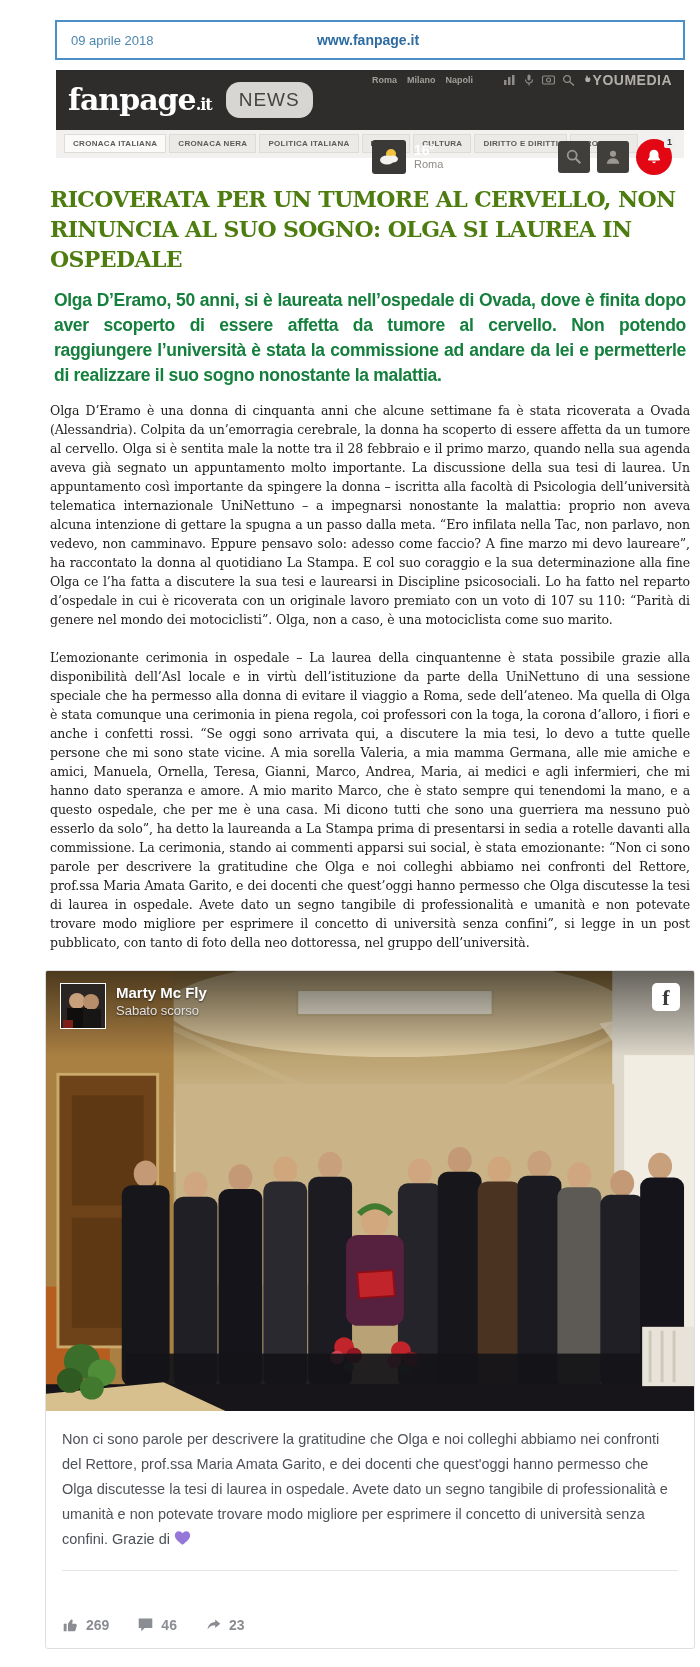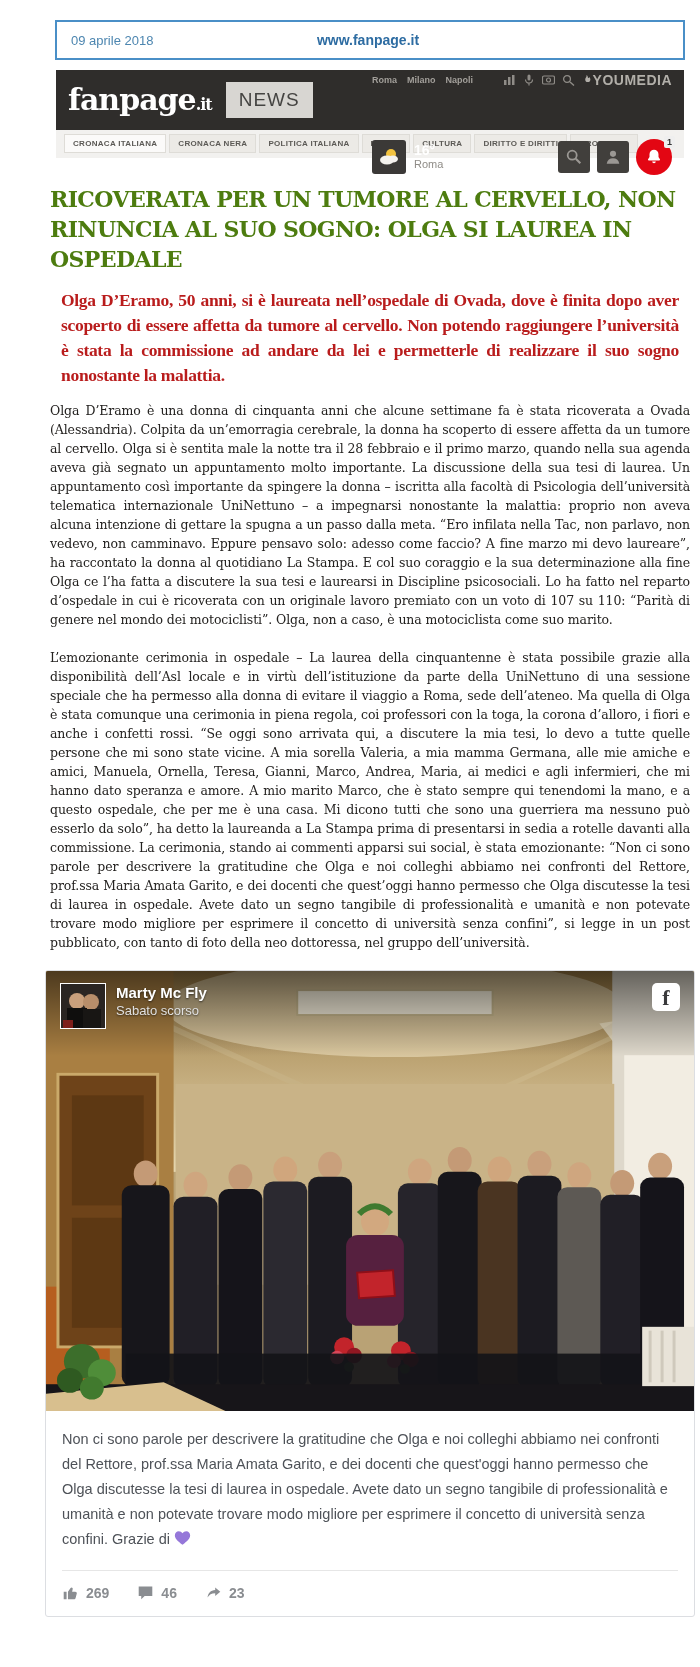--- a/index.html
+++ b/index.html
@@ -8,21 +8,21 @@
   
   .meta-bar{position:relative;margin:20px 35px 0;border:2px solid #4a8fc7;height:40px;display:flex;align-items:center;padding:0 14px;box-sizing:border-box;}
   .meta-date{color:#4d86b0;font-size:13px;}
   .meta-site{position:absolute;left:0;right:4px;text-align:center;color:#2d6ca2;font-weight:bold;font-size:14px;}
 
   
   .header-wrap{margin:10px 36px 0;}
   .header-top{background:#2f2d2b;height:60px;display:flex;align-items:center;padding:0 12px;position:relative;}
   .logo{font-family:"DejaVu Serif",serif;font-weight:bold;color:#fff;font-size:30px;letter-spacing:-1px;line-height:1;}
   .logo .suffix{font-size:16px;font-weight:bold;}
-  .news-badge{background:#d8d6d2;color:#454442;font-size:19px;letter-spacing:1px;padding:7px 13px;margin-left:14px;border-radius:0;}
+  .news-badge{background:#d8d6d2;color:#454442;font-size:19px;letter-spacing:1px;padding:7px 13px;margin-left:14px;border-radius:14px;}
   .right-cluster{margin-left:auto;display:flex;flex-direction:column;gap:5px;width:300px;}
   .cluster-row{display:flex;align-items:center;justify-content:space-between;margin-top:46px;}
   .cities{display:flex;gap:10px;}
   .city{font-size:9px;font-weight:bold;color:#a29f9a;}
   .mini-icons{display:flex;gap:7px;align-items:center;}
   .mini-icons svg{display:block;}
   .youmedia{font-size:14px;font-weight:bold;color:#b2afa9;letter-spacing:.5px;display:flex;align-items:center;gap:2px;}
   .weather{display:flex;align-items:center;gap:8px;}
   .weather-tile{width:34px;height:34px;background:#3b3937;border-radius:3px;display:flex;align-items:center;justify-content:center;}
   .weather-temp{font-size:14px;font-weight:bold;color:#fff;line-height:15px;}
@@ -37,39 +37,39 @@
   .nav-item{font-size:9px;font-weight:bold;letter-spacing:.6px;color:#8a8782;padding:0 10px;position:relative;height:28px;display:flex;align-items:center;}
   .nav-item.active{color:#fff;}
   .nav-item.active::after{content:'';position:absolute;left:50%;bottom:0;transform:translateX(-50%);border:4px solid transparent;border-bottom:5px solid #f2f1ef;}
   .sub-nav{background:#f2f1ef;padding:4px 8px 5px;display:flex;gap:3px;}
   .subnav-item{font-size:8px;font-weight:bold;letter-spacing:.3px;color:#5c5a56;background:#eceae6;border:1px solid #dedcd7;padding:4px 8px;text-align:center;}
   .subnav-item.first{background:#fbfaf9;}
 
   
   .article{padding:0 30px;}
   .article-title{font-family:"DejaVu Serif",serif;font-size:22px;line-height:30px;letter-spacing:-0.6px;color:#4d7c0f;font-weight:bold;margin:26px 0 0;}
-  .lead{font-family:Liberation Serif, serif;font-weight:bold;font-size:17.5px;line-height:25px;color:#b91c1c;margin:14px 11px 0;text-align:justify;letter-spacing:-0.3px;}
+  .lead{font-family:Liberation Sans, sans-serif;font-weight:bold;font-size:17.5px;line-height:25px;color:#15803d;margin:14px 4px 0;text-align:justify;letter-spacing:-0.3px;}
   .body-text{font-family:"DejaVu Serif",serif;font-size:12.5px;line-height:19px;color:#242220;text-align:justify;margin:13px 0 0;letter-spacing:-0.1px;hyphens:auto;}
   .body-text + .body-text{margin-top:19px;}
 
   
   .fb-card{margin:18px -5px 0;border:1px solid #dcdee2;border-radius:3px;overflow:hidden;background:#fff;}
   .fb-photo{position:relative;height:440px;}
   .fb-photo > svg{display:block;width:100%;height:100%;}
   .fb-photo::after{content:'';position:absolute;top:0;left:0;right:0;height:85px;background:linear-gradient(rgba(0,0,0,.55),rgba(0,0,0,0));pointer-events:none;}
   .fb-header{position:absolute;top:0;left:0;right:0;padding:12px 14px;display:flex;gap:10px;align-items:flex-start;z-index:2;}
   .fb-avatar{width:44px;height:44px;border:1px solid #fff;flex:none;}
   .fb-avatar svg{display:block;}
   .fb-author{font-size:15px;font-weight:bold;color:#fff;text-shadow:0 1px 2px rgba(0,0,0,.6);line-height:19px;}
   .fb-time{font-size:13px;color:#e0e0e0;text-shadow:0 1px 2px rgba(0,0,0,.6);line-height:17px;}
   .fb-logo{margin-left:auto;width:28px;height:28px;background:#fff;border-radius:5px;display:flex;align-items:flex-end;justify-content:center;font-family:"Liberation Serif",serif;font-weight:bold;font-size:22px;color:#3a3a3c;line-height:26px;}
   .fb-caption{padding:16px 16px 4px;font-size:14.5px;line-height:25px;color:#4e5258;}
   .heart{display:inline-block;vertical-align:-2px;}
   .fb-stats{margin:12px 16px 0;border-top:1px solid #e6e6e6;padding:13px 0 15px;display:flex;gap:28px;align-items:center;color:#8a8d91;font-weight:bold;font-size:14px;}
-  .stat{display:flex;align-items:center;gap:7px;}
+  .stat{display:flex;align-items:center;gap:7px;margin-top:32px;}
 </style>
 </head>
 <body>
 
 <div class="page">
 
   <div class="meta-bar">
     <span class="meta-date">09 aprile 2018</span>
     <span class="meta-site">www.fanpage.it</span>
   </div>

